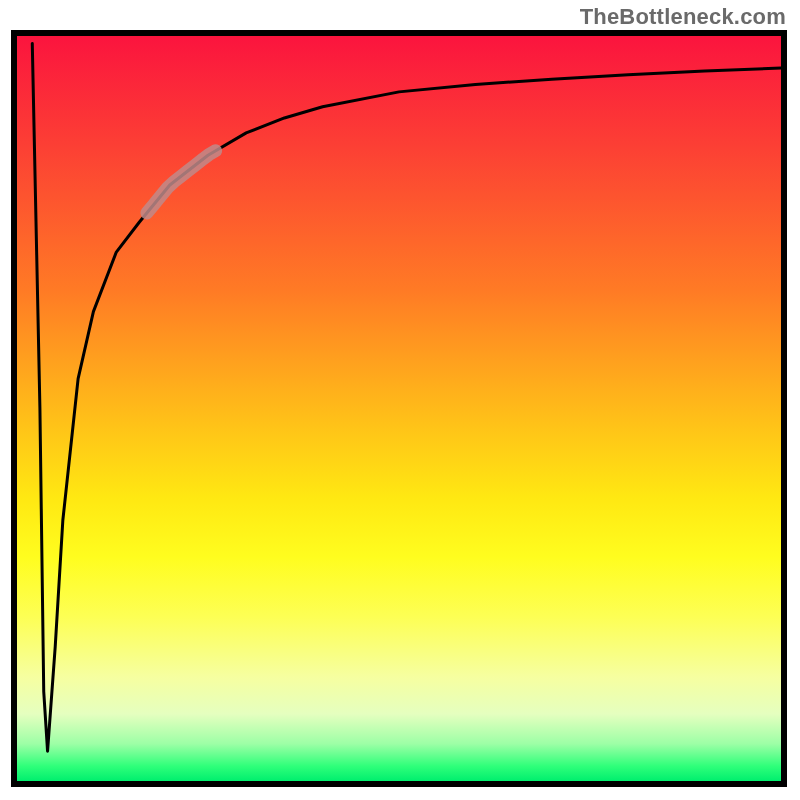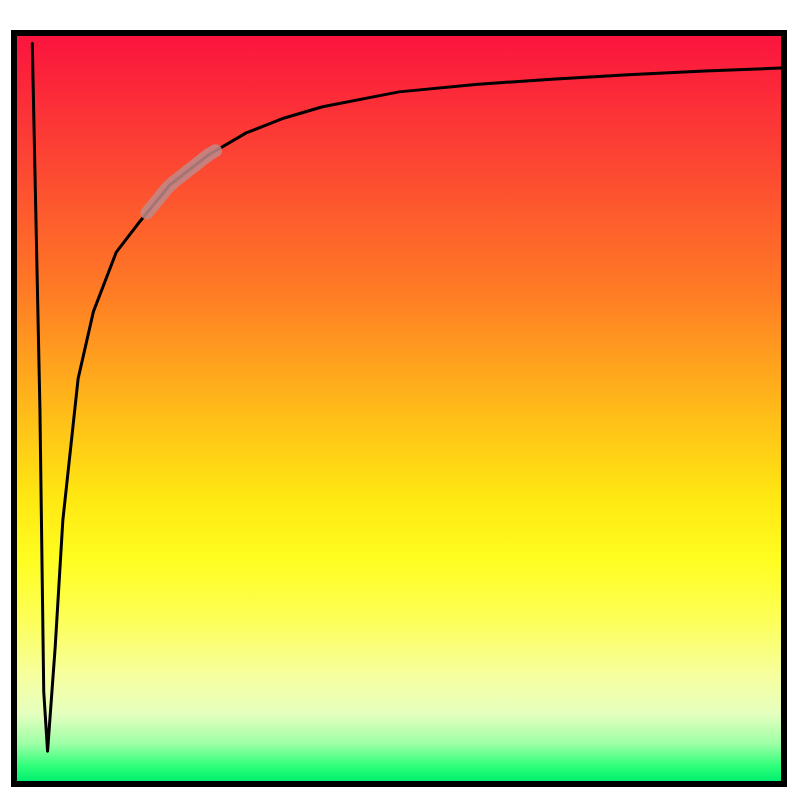--- a/index.html
+++ b/index.html
@@ -61,20 +61,21 @@
     inset: 0;
     width: 100%;
     height: 100%;
   }
 </style>
 </head>
 <body>
 
 <div class="outer">
 
+  <div class="watermark">TheBottleneck.com</div>
 
   <div class="plot-frame">
     <div class="gradient-bg"></div>
     <svg class="curve" viewBox="0 0 764 745" preserveAspectRatio="none">
     <path d="M15.28 7.45 L22.92 372.50 L26.74 655.60 L30.56 715.20 L38.20 610.90 L45.84 484.25 L61.12 342.70 L76.40 275.65 L99.32 216.05 L122.24 186.25 L152.80 149.00 L191.00 119.20 L229.20 96.85 L267.40 81.95 L305.60 70.77 L382.00 55.88 L458.40 48.42 L534.80 43.21 L611.20 38.74 L687.60 35.01 L764.00 32.03" fill="none" stroke="#000000" stroke-width="3" stroke-linejoin="round" stroke-linecap="round"></path>
         <path d="M129.88 176.94 L136.76 168.56 L143.63 160.17 L150.51 151.79 L157.38 145.42 L164.26 140.06 L171.14 134.70 L178.01 129.33 L184.89 123.97 L191.76 118.75 L198.64 114.73" fill="none" stroke="#c08a8a" stroke-width="13" stroke-linecap="round" opacity="0.85"></path>
       </svg>
   </div>
 
 </div>

